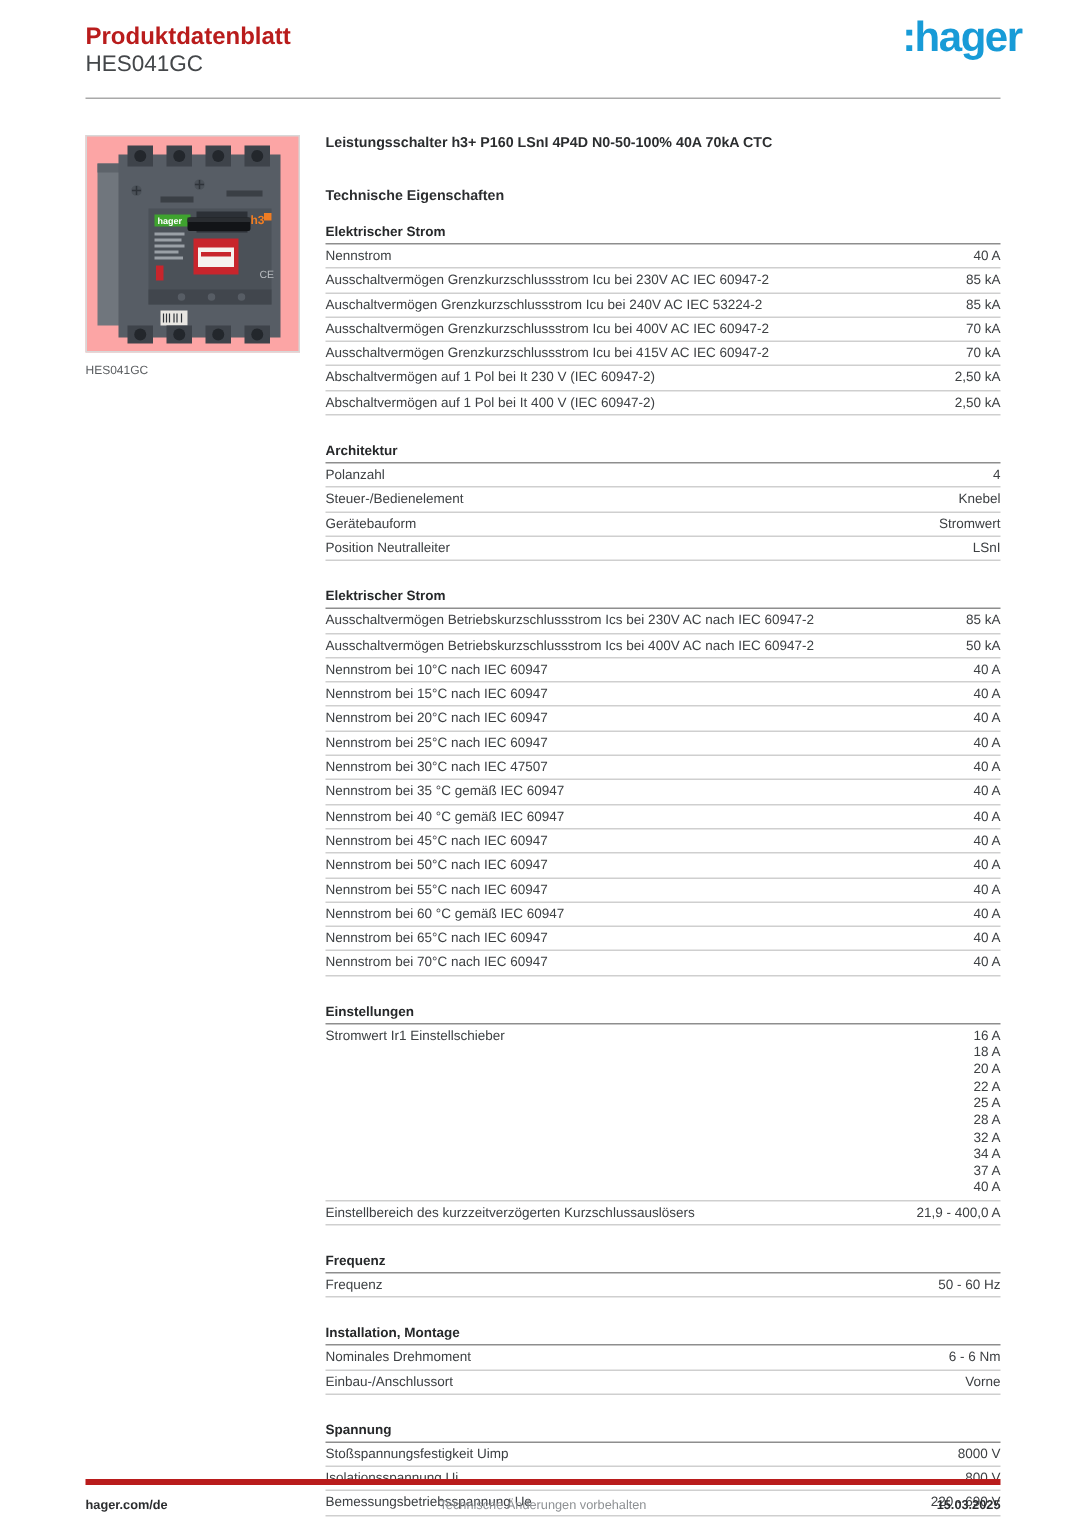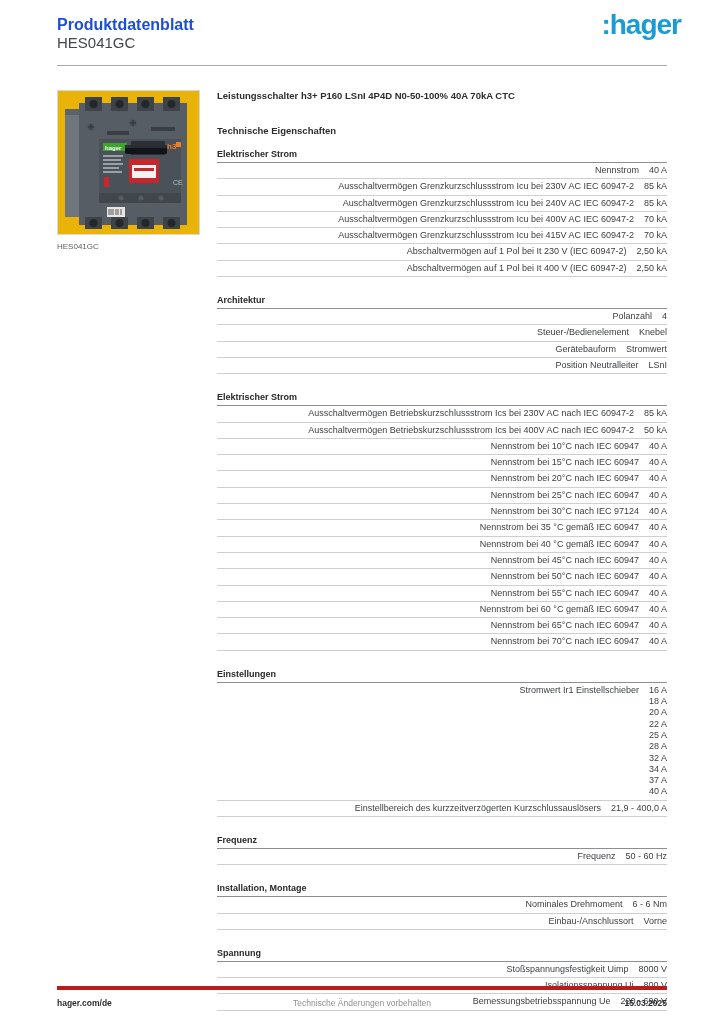--- a/index.html
+++ b/index.html
@@ -6,53 +6,53 @@
   html, body { width: 724px; height: 1024px; background: #ffffff; overflow: hidden; }
   body {
     font-family: "Liberation Sans", "DejaVu Sans", sans-serif;
     color: #3d4043;
     position: relative;
   }
   .page { width: 724px; height: 1024px; position: relative; }
 
   
   .header { padding: 16px 57px 0 57px; position: relative; }
-  .doc-title { font-size: 16px; font-weight: bold; color: #1d4ed8; line-height: 18px; }
+  .doc-title { font-size: 16px; font-weight: bold; color: #b91c1c; line-height: 18px; }
   .doc-subtitle { font-size: 15px; font-weight: normal; color: #44474a; line-height: 18px; }
   .brand-logo {
     position: absolute; top: 10px; right: 43px;
     font-size: 28px; font-weight: bold; color: #189bd7;
     letter-spacing: -1px; line-height: 30px;
   }
   .header-rule { margin: 13px 57px 0 57px; border-top: 1px solid #a9a9a9; }
 
   
   .main { display: flex; margin: 24px 57px 0 57px; gap: 17px; }
   .left-col { width: 143px; flex: 0 0 143px; }
   .image-box {
     width: 143px; height: 145px;
-    border: 1px solid #d8d8d8; background: #eab308;
+    border: 1px solid #d8d8d8; background: #fca5a5;
     display: flex; align-items: center; justify-content: center;
   }
   .image-box svg { display: block; }
   .image-caption { margin-top: 7px; font-size: 8px; color: #5a5d60; }
 
   .right-col { flex: 1; min-width: 0; }
   .product-title { font-size: 9.5px; font-weight: bold; color: #2b2d2f; line-height: 11px; }
   .tech-heading { margin-top: 24px; font-size: 9.5px; font-weight: bold; color: #2b2d2f; }
 
   .sections { margin-top: 13px; }
   .section { margin-top: 18px; }
   .section:first-child { margin-top: 0; }
   .section-title {
     font-size: 9px; font-weight: bold; color: #26282a;
     padding-bottom: 3px; border-bottom: 1px solid #8e8e8e;
   }
   .row {
-    display: flex; justify-content: flex-end; align-items: flex-start;
+    display: flex; justify-content: space-between; align-items: flex-start;
     font-size: 9px; line-height: 10px;
     padding: 2px 0; border-bottom: 1px solid #cfcfcf;
   }
   .row .label { text-align: left; padding-right: 10px; color: #3d4043; }
   .row .value { text-align: right; white-space: nowrap; color: #3d4043; }
   .row .value div { line-height: 11.3px; }
 
   
   .footer {
     position: absolute; left: 57px; right: 57px; bottom: 16px;
@@ -165,21 +165,21 @@
                 <div>40 A</div>
               </div>
             </div>
             <div class="row">
               <div class="label">Ausschaltvermögen Grenzkurzschlussstrom Icu bei 230V AC IEC 60947-2</div>
               <div class="value">
                 <div>85 kA</div>
               </div>
             </div>
             <div class="row">
-              <div class="label">Auschaltvermögen Grenzkurzschlussstrom Icu bei 240V AC IEC 60947-2</div>
+              <div class="label">Auschaltvermögen Grenzkurzschlussstrom Icu bei 240V AC IEC 53224-2</div>
               <div class="value">
                 <div>85 kA</div>
               </div>
             </div>
             <div class="row">
               <div class="label">Ausschaltvermögen Grenzkurzschlussstrom Icu bei 400V AC IEC 60947-2</div>
               <div class="value">
                 <div>70 kA</div>
               </div>
             </div>
@@ -261,21 +261,21 @@
                 <div>40 A</div>
               </div>
             </div>
             <div class="row">
               <div class="label">Nennstrom bei 25°C nach IEC 60947</div>
               <div class="value">
                 <div>40 A</div>
               </div>
             </div>
             <div class="row">
-              <div class="label">Nennstrom bei 30°C nach IEC 97124</div>
+              <div class="label">Nennstrom bei 30°C nach IEC 47507</div>
               <div class="value">
                 <div>40 A</div>
               </div>
             </div>
             <div class="row">
               <div class="label">Nennstrom bei 35 °C gemäß IEC 60947</div>
               <div class="value">
                 <div>40 A</div>
               </div>
             </div>

